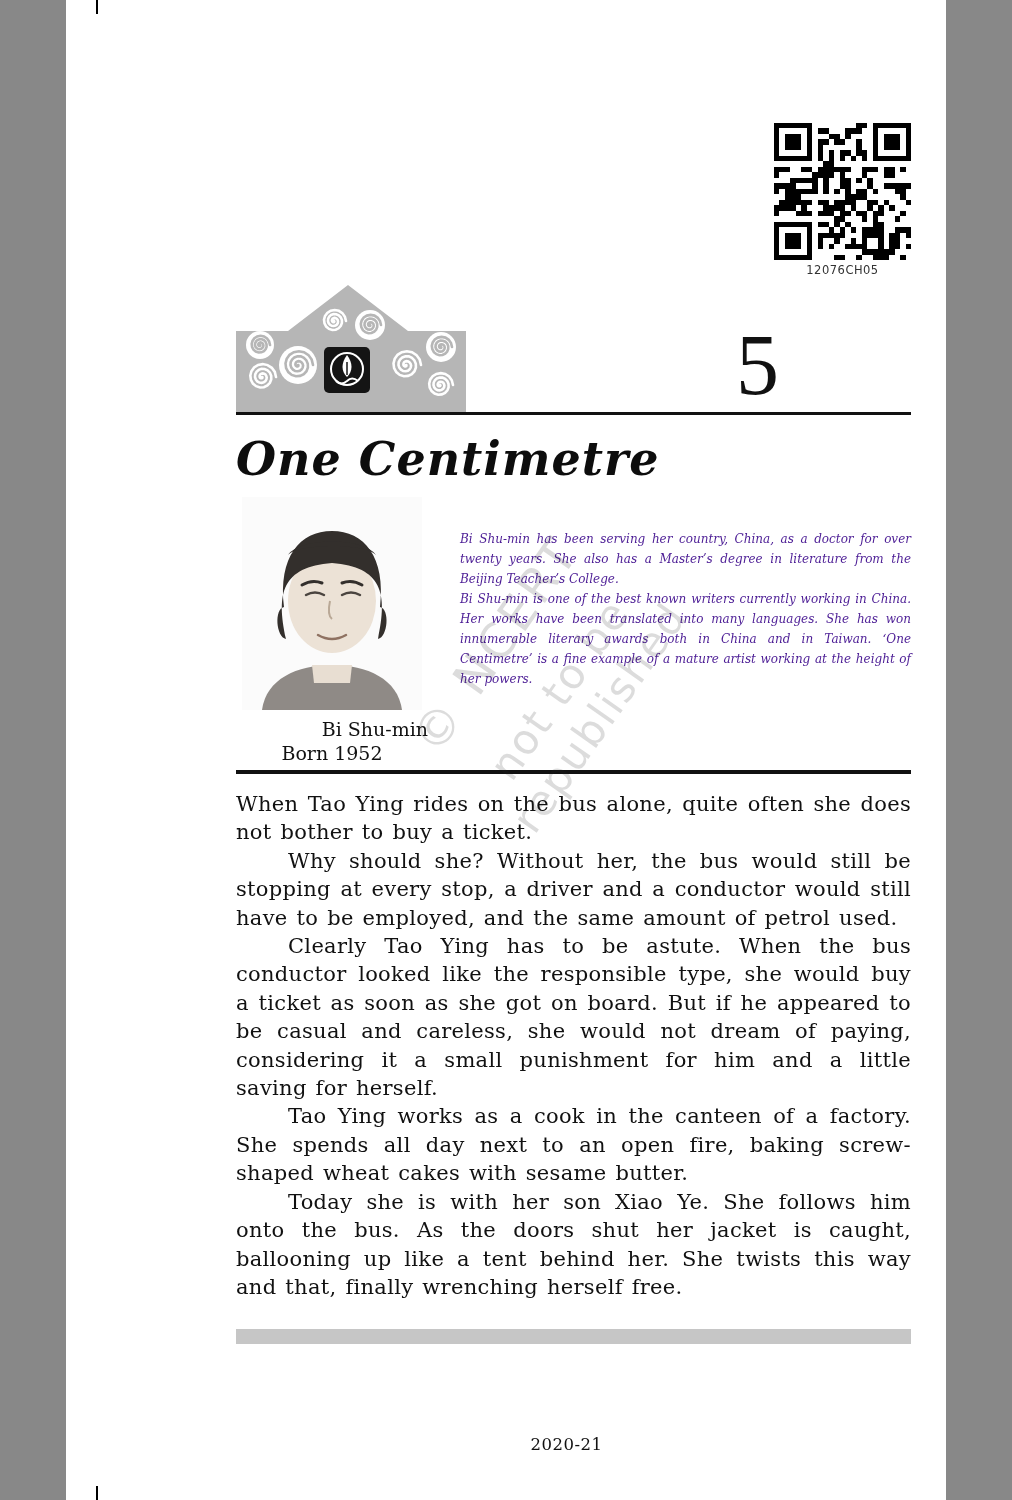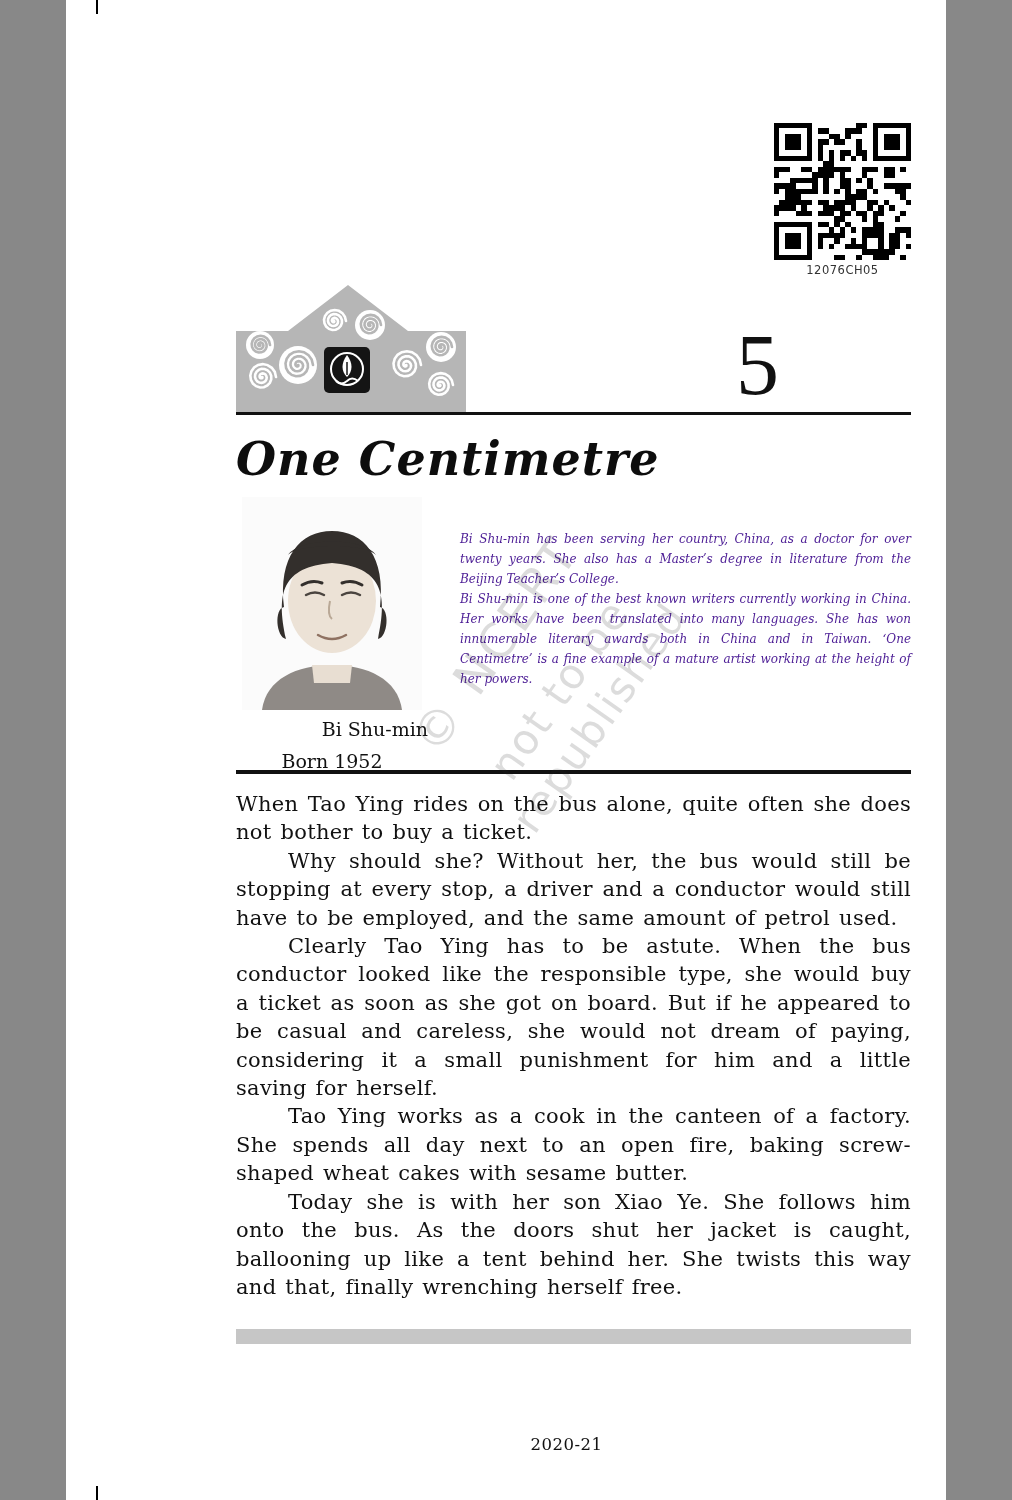--- a/index.html
+++ b/index.html
@@ -42,21 +42,21 @@
   }
 
   .author-block{
     position:absolute;left:170px;top:497px;width:675px;
     display:flex;gap:32px;
   }
   .photo-col{width:192px;flex:0 0 192px;text-align:center;}
   .photo-frame{width:180px;height:213px;margin:0 auto;background:#fdfdfd;}
   .photo-frame svg{display:block;}
   .caption-name{margin-top:8px;font-size:19px;color:#111;text-align:right;}
-  .caption-born{margin-top:10px;font-size:19px;color:#111;}
+  .caption-born{margin-top:2px;font-size:19px;color:#111;}
 
   .bio{flex:1;padding-top:32px;}
   .bio p{
     margin:0;font-style:italic;
     font-size:12px;line-height:20px;
     text-align:justify;color:#4c1d95;
   }
 
   .rule2{position:absolute;left:170px;top:770px;width:675px;height:4px;background:#111;}
 

